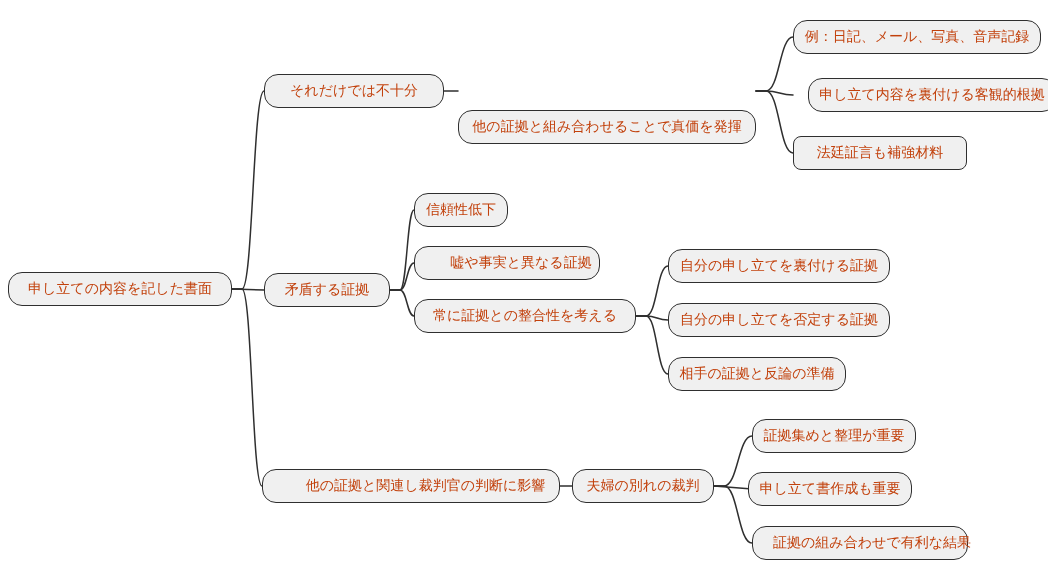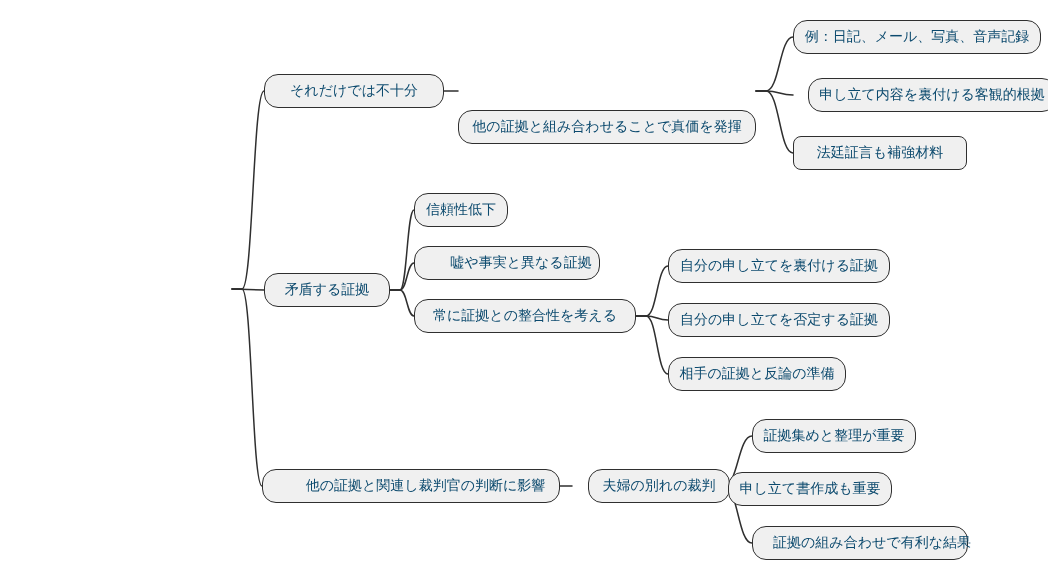--- a/index.html
+++ b/index.html
@@ -35,21 +35,21 @@
     position: absolute;
     height: 34px;
     box-sizing: border-box;
     background: #f0f0f0;
     border: 1.6px solid #2f2f2f;
     border-radius: 14px;
     display: flex;
     align-items: center;
     justify-content: center;
     font-size: 14px;
-    color: #0c4a6e;
+    color: #c2410c;
     white-space: nowrap;
     padding: 0 4px;
   }
 </style>
 </head>
 <body>
 
 <div id="canvas">
   <svg id="links" viewBox="0 0 1048 583">
       <path d="M232,289 L242,289 C253,289 253,91 264,91" stroke="#2f2f2f"></path>
@@ -64,33 +64,34 @@
       <path d="M390,290 L400,290 C407,290 407,316 414,316" stroke="#2f2f2f"></path>
       <path d="M636,316 L646,316 C657,316 657,266 668,266" stroke="#2f2f2f"></path>
       <path d="M636,316 L646,316 C657,316 657,320 668,320" stroke="#2f2f2f"></path>
       <path d="M636,316 L646,316 C657,316 657,374 668,374" stroke="#2f2f2f"></path>
       <path d="M560,486 L572,486" stroke="#2f2f2f"></path>
       <path d="M714,486 L724,486 C738,486 738,436 752,436" stroke="#2f2f2f"></path>
       <path d="M714,486 L752,489" stroke="#2f2f2f"></path>
       <path d="M714,486 L724,486 C738,486 738,543 752,543" stroke="#2f2f2f"></path>
     </svg>
 
+  <div class="node" style="left:8px;   top:272px; width:224px;">申し立ての内容を記した書面</div>
 
   <div class="node" style="left:264px; top:74px;  width:180px;text-align:right;">それだけでは不十分</div>
   <div class="node" style="left:458px; top:74px;  width:298px;margin-top:36px;">他の証拠と組み合わせることで真価を発揮</div>
   <div class="node" style="left:793px; top:20px;  width:248px;">例：日記、メール、写真、音声記録</div>
   <div class="node" style="left:793px; top:78px;  width:248px;margin-left:15px;">申し立て内容を裏付ける客観的根拠</div>
   <div class="node" style="left:793px; top:136px; width:174px;border-radius:8px;">法廷証言も補強材料</div>
 
   <div class="node" style="left:264px; top:273px; width:126px;">矛盾する証拠</div>
   <div class="node" style="left:414px; top:193px; width:94px;">信頼性低下</div>
   <div class="node" style="left:414px; top:246px; width:186px;padding-left:32px;">嘘や事実と異なる証拠</div>
   <div class="node" style="left:414px; top:299px; width:222px;">常に証拠との整合性を考える</div>
   <div class="node" style="left:668px; top:249px; width:222px;">自分の申し立てを裏付ける証拠</div>
   <div class="node" style="left:668px; top:303px; width:222px;">自分の申し立てを否定する証拠</div>
   <div class="node" style="left:668px; top:357px; width:178px;">相手の証拠と反論の準備</div>
 
   <div class="node" style="left:262px; top:469px; width:298px;padding-left:33px;">他の証拠と関連し裁判官の判断に影響</div>
-  <div class="node" style="left:588px; top:469px; width:142px;">夫婦の別れの裁判</div>
+  <div class="node" style="left:572px; top:469px; width:142px;">夫婦の別れの裁判</div>
   <div class="node" style="left:752px; top:419px; width:164px;">証拠集めと整理が重要</div>
-  <div class="node" style="left:728px; top:472px; width:164px;">申し立て書作成も重要</div>
+  <div class="node" style="left:748px; top:472px; width:164px;">申し立て書作成も重要</div>
   <div class="node" style="left:752px; top:526px; width:216px;padding-left:28px;">証拠の組み合わせで有利な結果</div>
 </div>
 
 </body></html>

